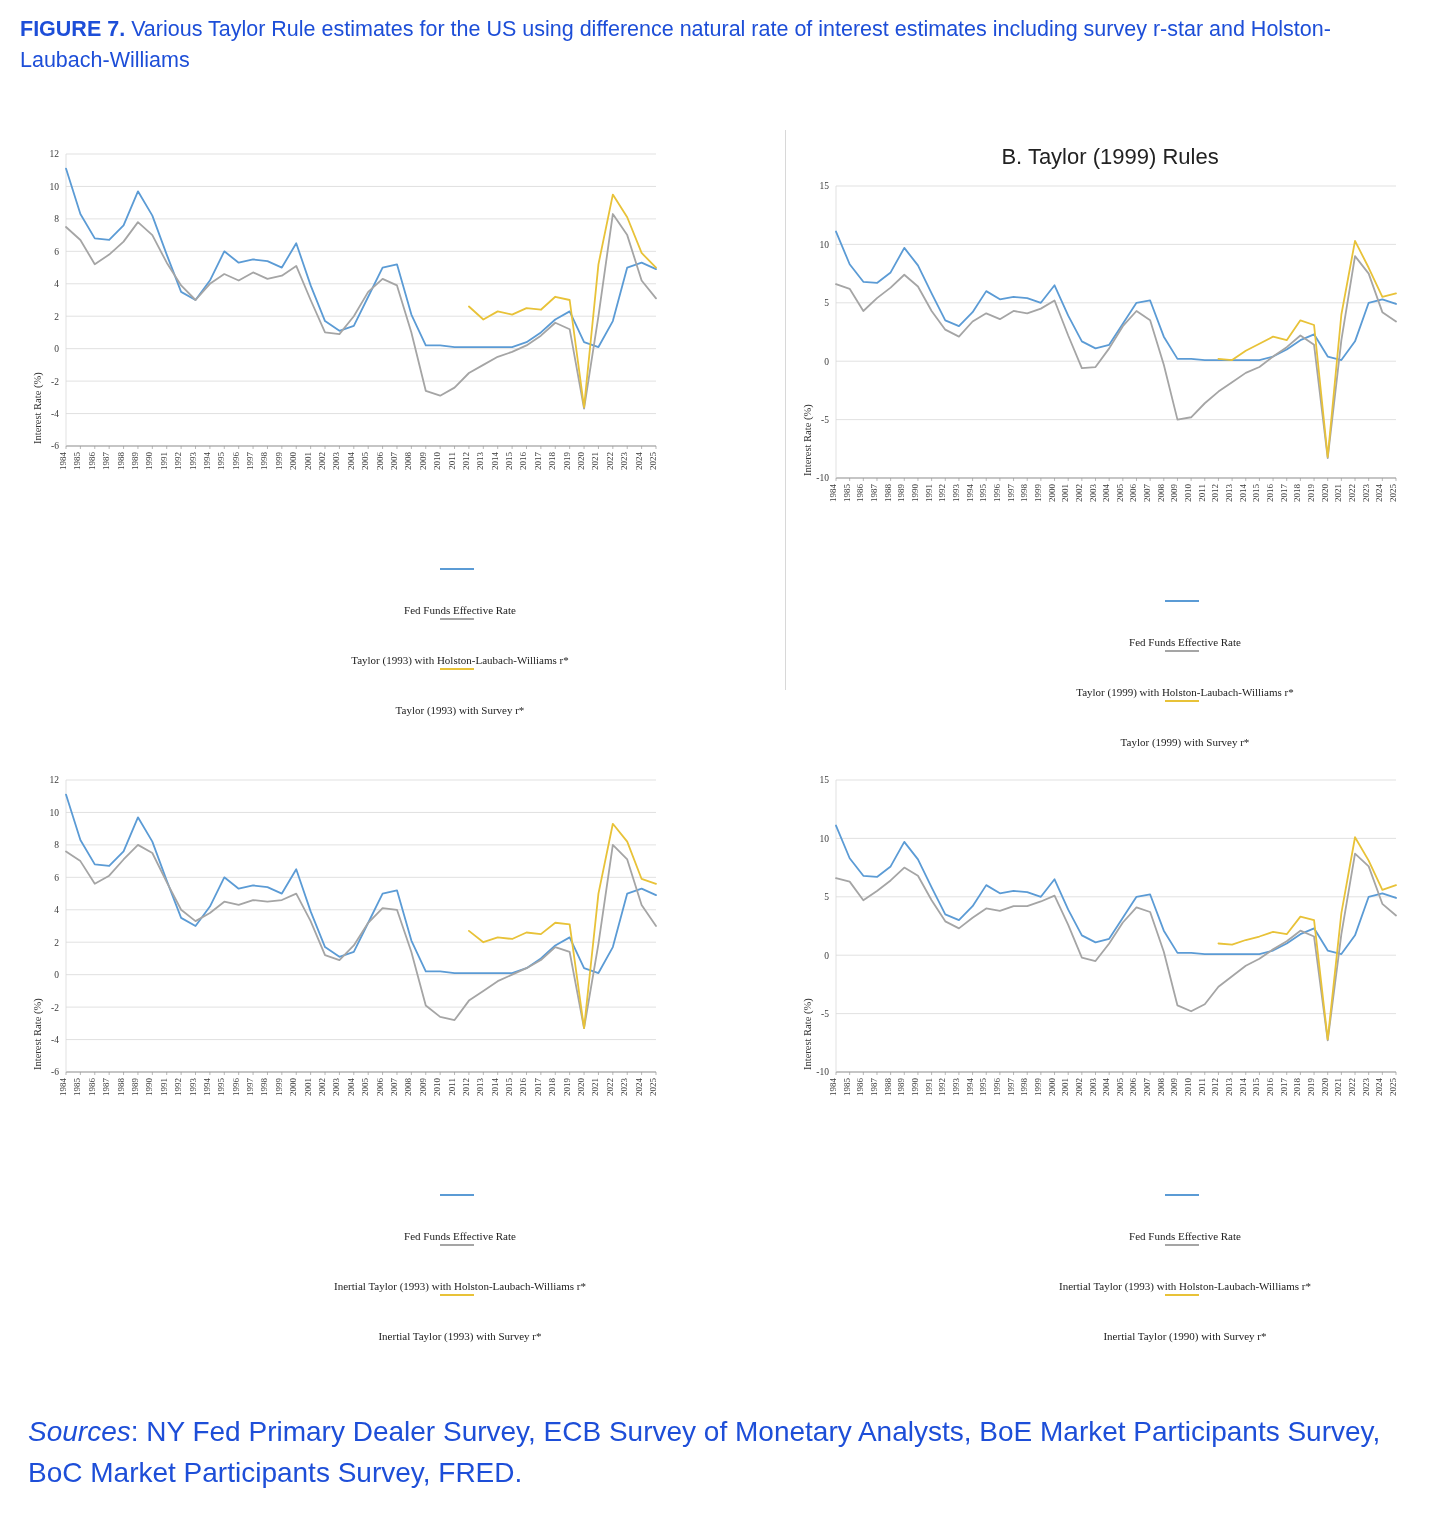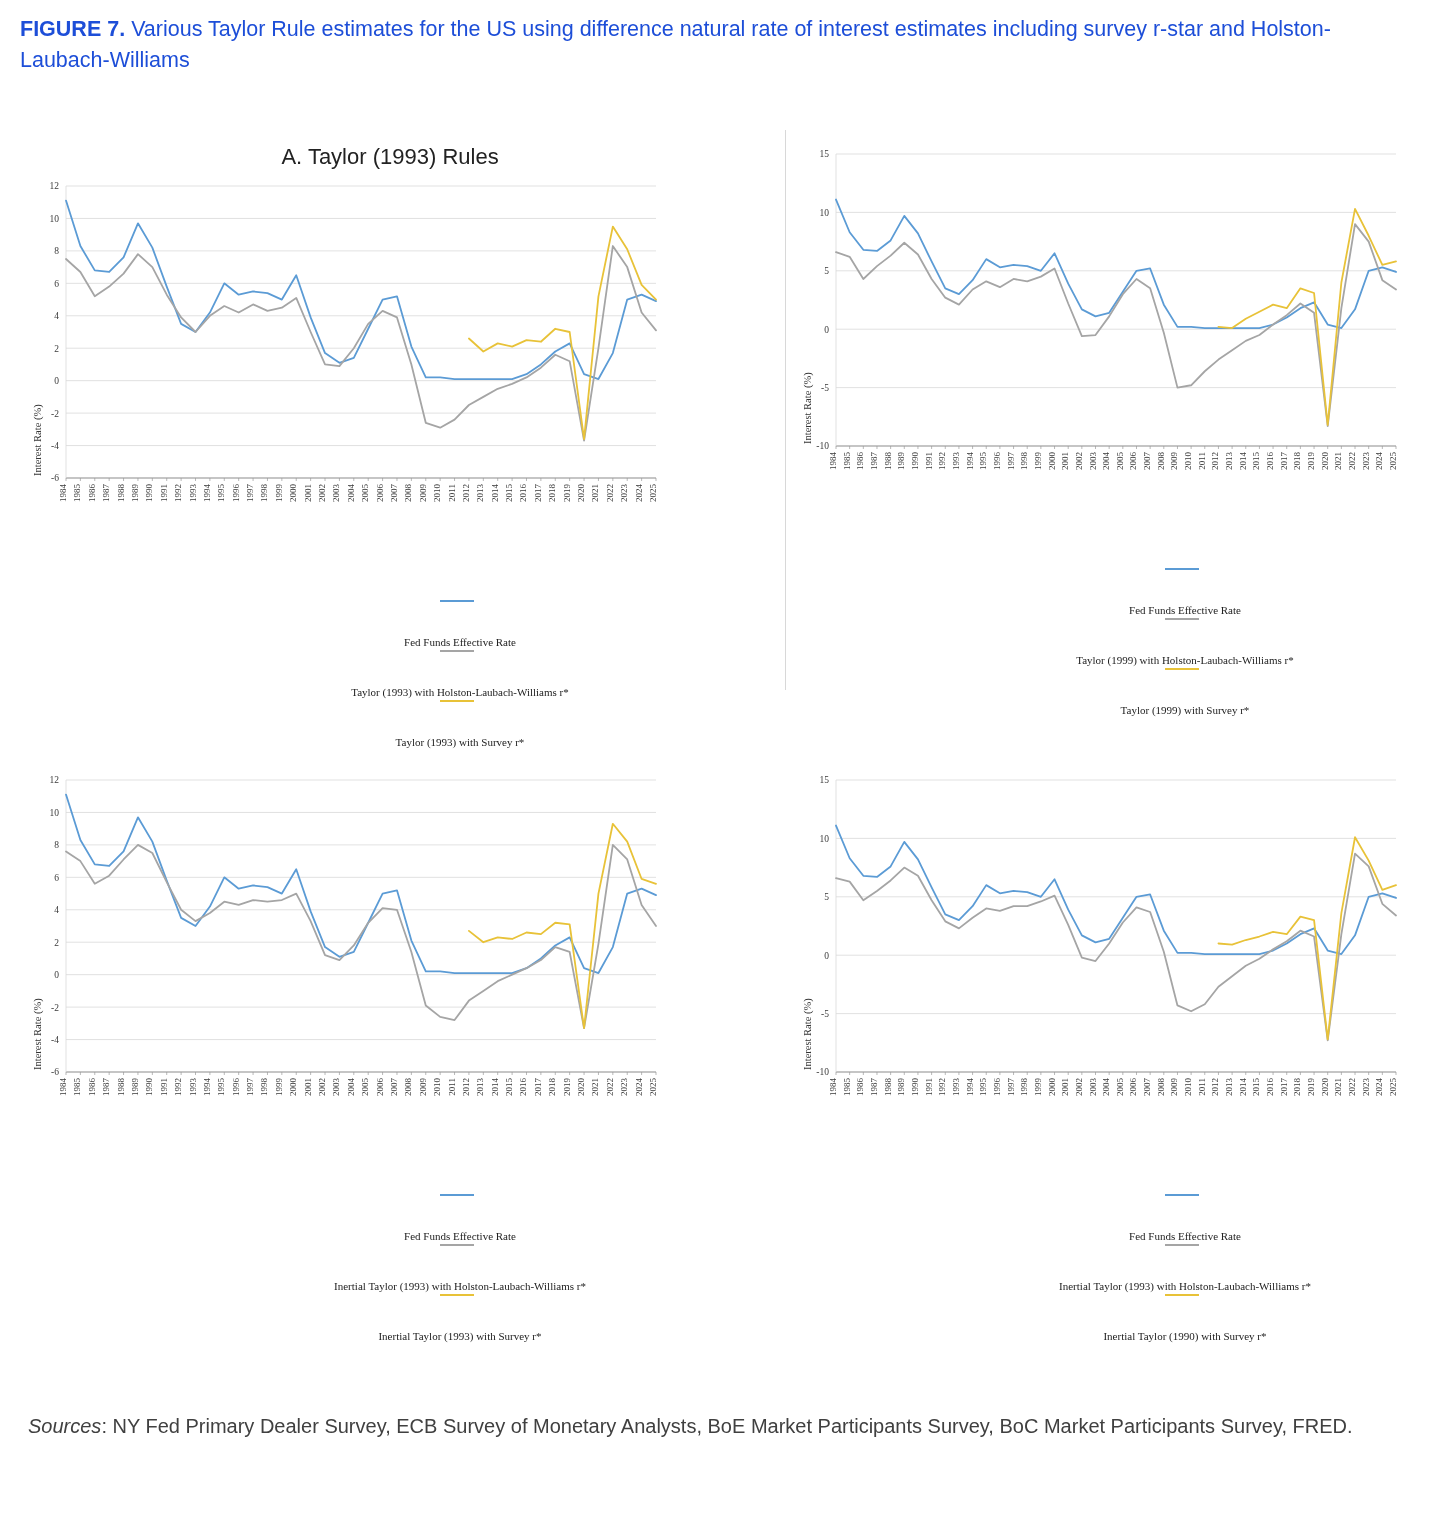--- a/index.html
+++ b/index.html
@@ -43,21 +43,21 @@
   .legend-row{display:flex;align-items:center;margin:2px 0;flex-direction:column;}
   .legend-swatch{
     width:34px;height:0;border-top:2px solid #000;margin-right:7px;flex:0 0 34px;
   }
   .legend-label{white-space:nowrap;}
   .divider-v{
     position:absolute;left:785px;top:130px;width:1px;height:560px;background:#d8d8d8;
   }
   .sources{
     position:absolute;left:28px;top:1412px;width:1380px;
-    font-size:20px;line-height:1.45;color:#404040;
+    font-size:28px;line-height:1.45;color:#1d4ed8;
   }
   .sources i{font-style:italic;}
   .tick-label{
     font-family:"Liberation Serif", serif;
     font-size:9.5px;fill:#3a3a3a;
   }
   .xtick-label{
     font-family:"Liberation Serif", serif;
     font-size:9px;fill:#3a3a3a;
   }
@@ -68,21 +68,20 @@
 <div class="figure-caption">
   <span class="lbl">FIGURE 7.</span>
   <span>Various Taylor Rule estimates for the US using difference natural rate of interest estimates including survey r-star and Holston-Laubach-Williams</span>
 </div>
 
 <div class="divider-v"></div>
 
 <div class="grid">
 
   <div class="panel" style="left:20px;top:26px;width:740px;">
-    <div class="panel-title">A. Taylor (1993) Rules</div>
     <div class="chartbox">
       <div class="ylabel" style="left:12px;top:300px;">Interest Rate (%)</div>
       <svg class="plot-svg" id="svg-a" width="650" height="420" viewBox="0 0 650 420">
           <line x1="46" y1="302" x2="636" y2="302" stroke="#d9d9d9" stroke-width="0.8"></line>
           <text x="39" y="305.4" text-anchor="end" class="tick-label">-6</text>
           <line x1="46" y1="269.55555555555554" x2="636" y2="269.55555555555554" stroke="#d9d9d9" stroke-width="0.8"></line>
           <text x="39" y="272.9555555555555" text-anchor="end" class="tick-label">-4</text>
           <line x1="46" y1="237.11111111111111" x2="636" y2="237.11111111111111" stroke="#d9d9d9" stroke-width="0.8"></line>
           <text x="39" y="240.51111111111112" text-anchor="end" class="tick-label">-2</text>
           <line x1="46" y1="204.66666666666666" x2="636" y2="204.66666666666666" stroke="#d9d9d9" stroke-width="0.8"></line>
@@ -200,20 +199,21 @@
           <span class="legend-label">Taylor (1993) with Holston-Laubach-Williams r*</span>
         </div>
         <div class="legend-row">
           <span class="legend-swatch" style="border-top-color: rgb(232, 194, 56);"></span>
           <span class="legend-label">Taylor (1993) with Survey r*</span>
         </div>
       </div>
   </div>
 
   <div class="panel" style="left:790px;top:26px;width:640px;">
+    <div class="panel-title">B. Taylor (1999) Rules</div>
     <div class="chartbox">
       <div class="ylabel" style="left:12px;top:300px;">Interest Rate (%)</div>
       <svg class="plot-svg" id="svg-b" width="620" height="420" viewBox="0 0 620 420">
           <line x1="46" y1="302" x2="606" y2="302" stroke="#d9d9d9" stroke-width="0.8"></line>
           <text x="39" y="305.4" text-anchor="end" class="tick-label">-10</text>
           <line x1="46" y1="243.60000000000002" x2="606" y2="243.60000000000002" stroke="#d9d9d9" stroke-width="0.8"></line>
           <text x="39" y="247.00000000000003" text-anchor="end" class="tick-label">-5</text>
           <line x1="46" y1="185.2" x2="606" y2="185.2" stroke="#d9d9d9" stroke-width="0.8"></line>
           <text x="39" y="188.6" text-anchor="end" class="tick-label">0</text>
           <line x1="46" y1="126.80000000000001" x2="606" y2="126.80000000000001" stroke="#d9d9d9" stroke-width="0.8"></line>

